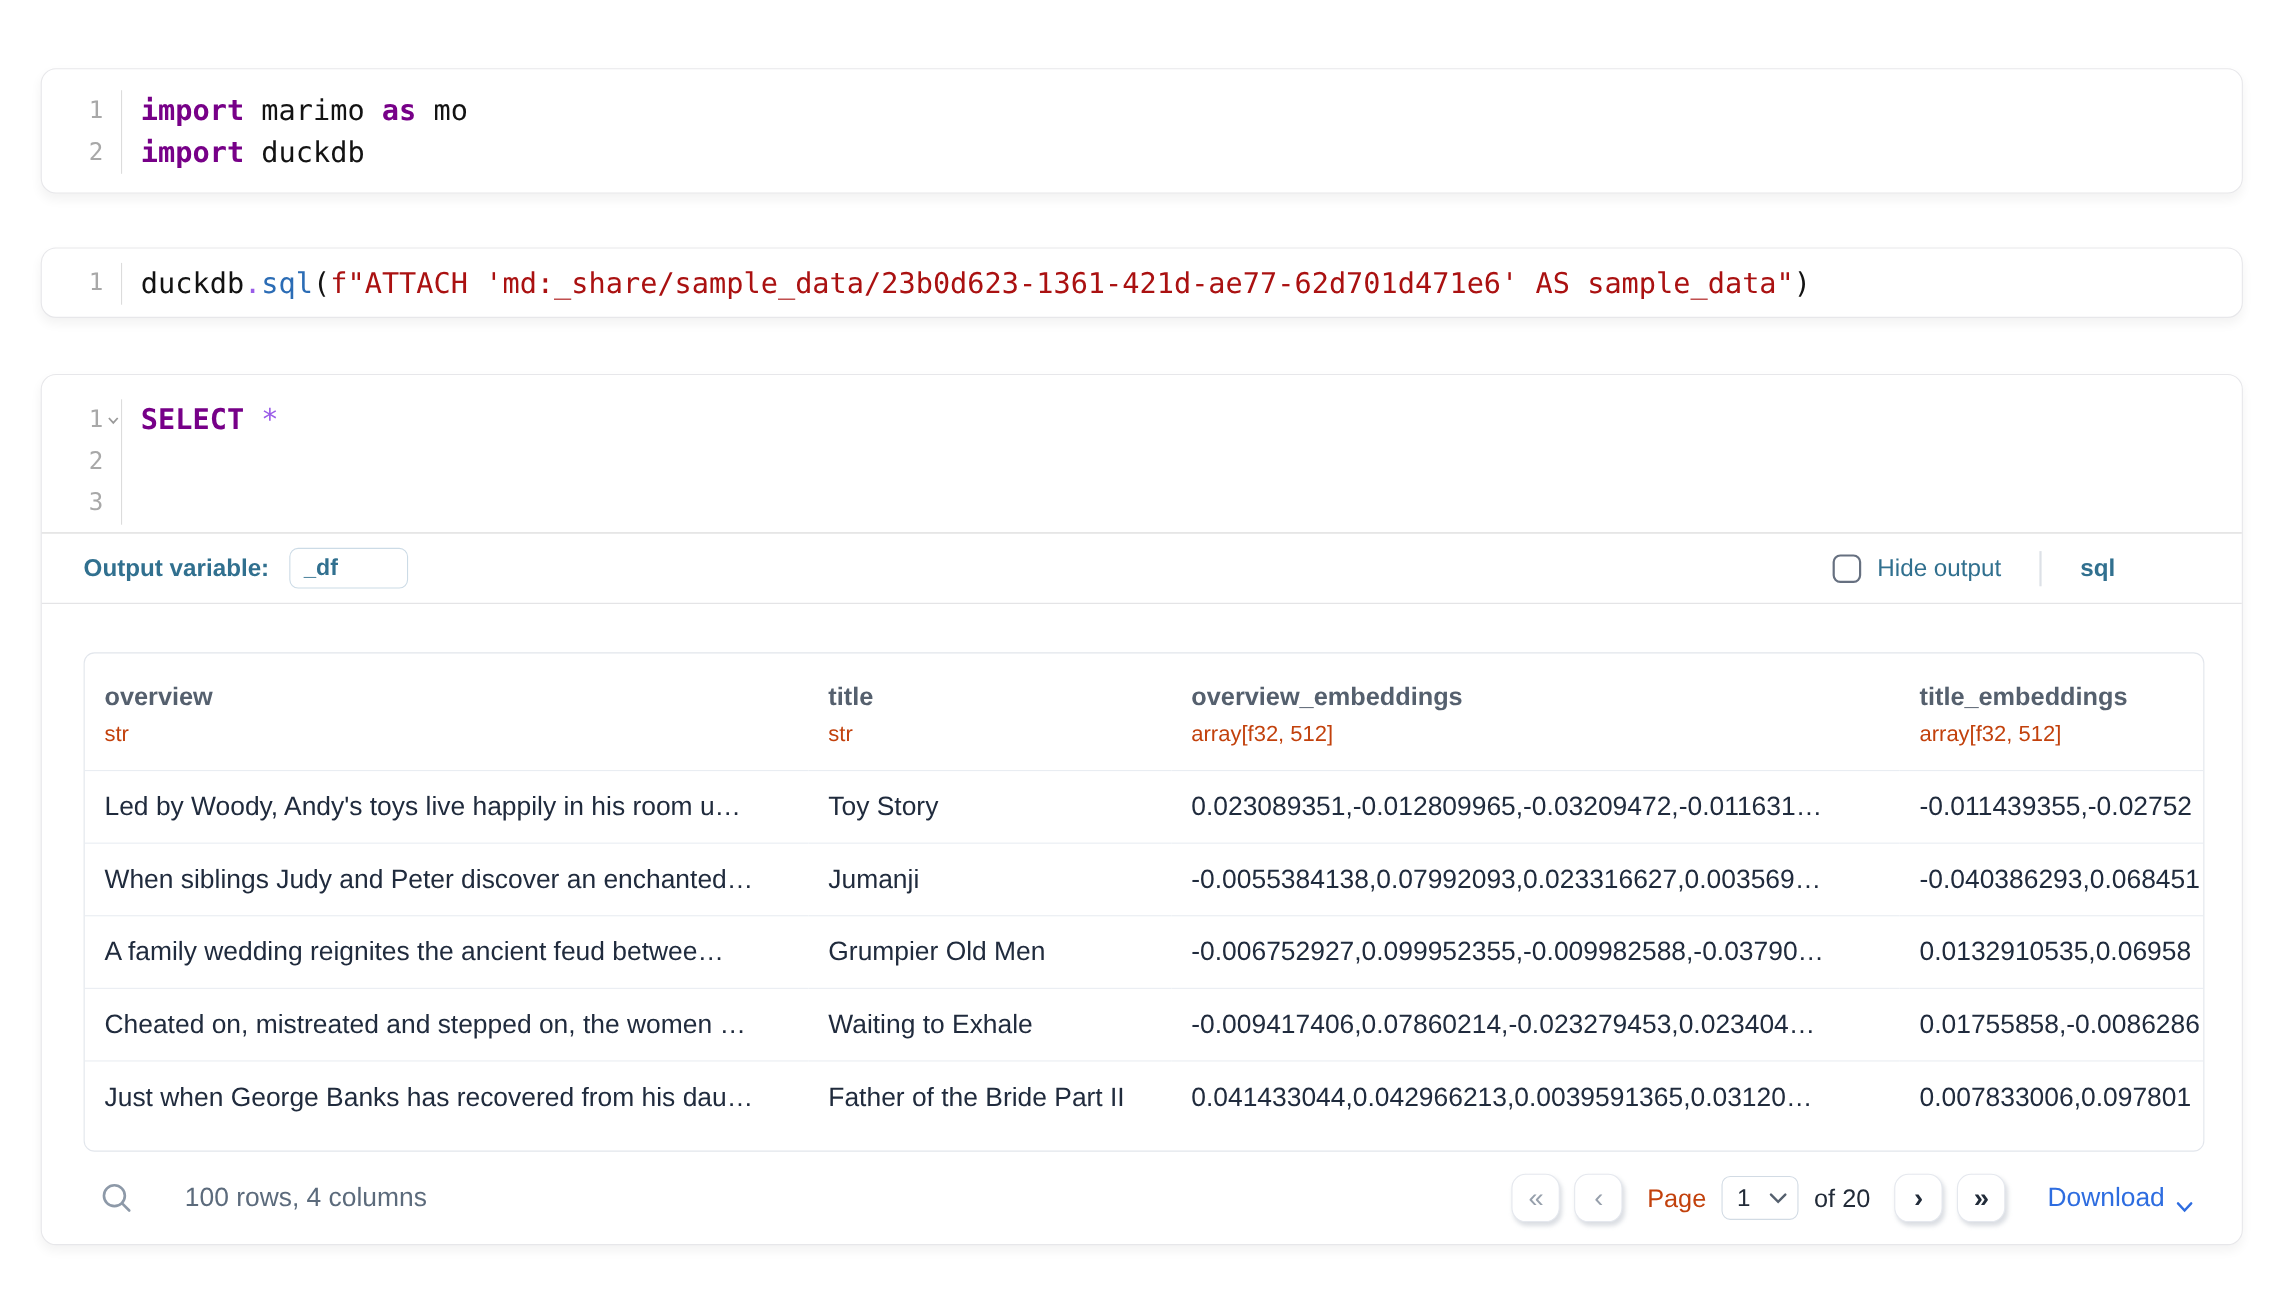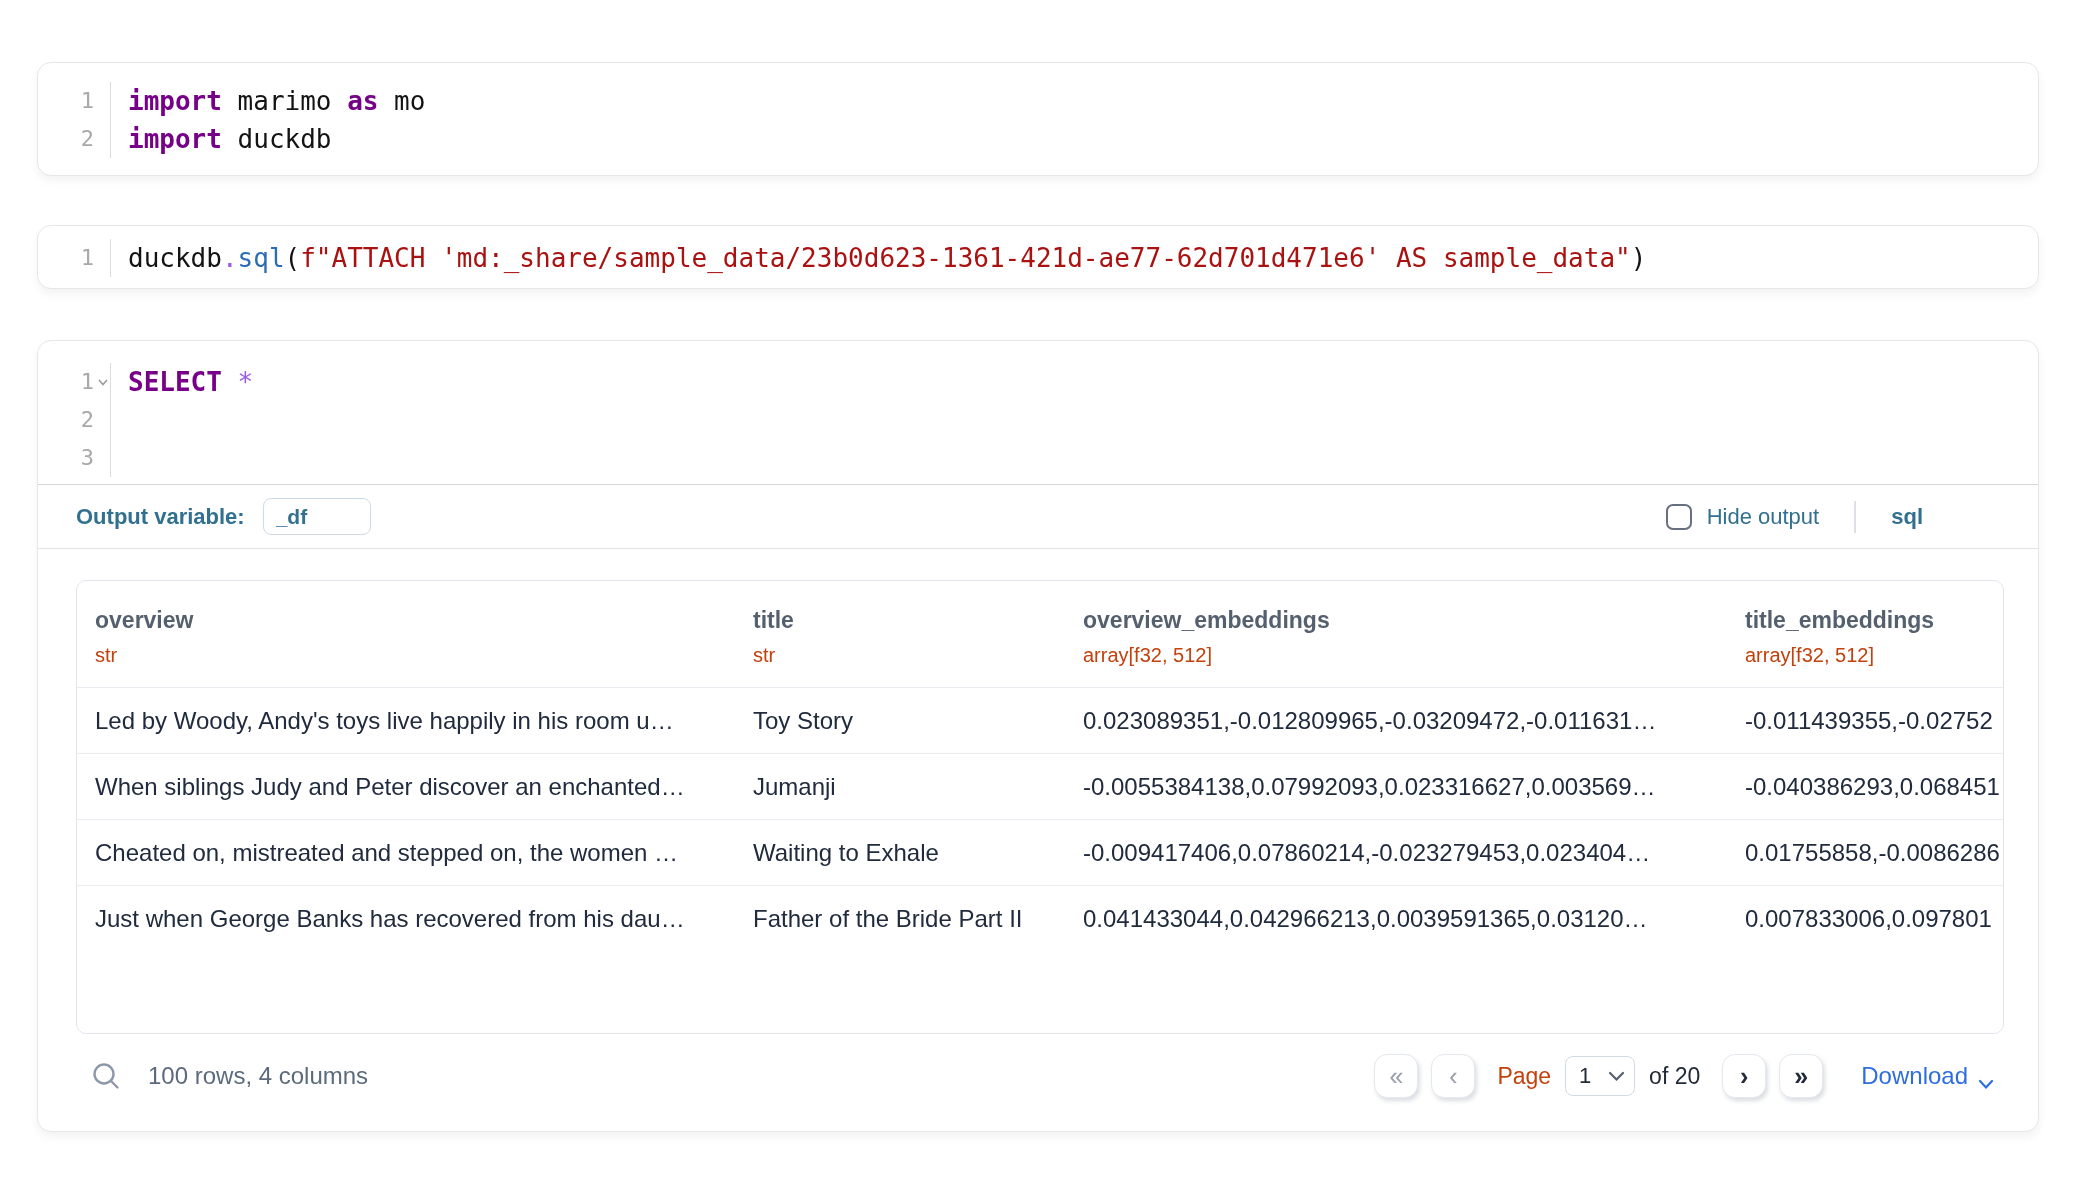--- a/index.html
+++ b/index.html
@@ -58,41 +58,41 @@
   .checkbox{
     width:26px; height:26px; border:2.5px solid #667080; border-radius:7px;
     background:#fff; margin-right:15px; flex:0 0 auto; cursor:pointer;
   }
   .hide-label{font-size:22px; font-weight:normal; color:var(--ui-accent); cursor:pointer;}
   .vdivider{width:2px; height:32px; background:#dde1e7; margin:0 35px;}
   .lang-label{font-size:22px; font-weight:bold; color:var(--ui-accent);}
 
   
   .table-card{
-    margin:31px 34px 0 38px; height:454px; border:1px solid #e2e6ec; border-radius:10px;
+    margin:44px 34px 0 38px; height:454px; border:1px solid #e2e6ec; border-radius:10px;
     overflow:hidden; background:#fff;
   }
   table{width:100%; border-collapse:collapse; table-layout:fixed;}
   col.c0{width:658px;} col.c1{width:330px;} col.c2{width:662px;}
   th{
     text-align:left; vertical-align:top; padding:24px 18px 18px 18px;
   }
   .col-name{font-size:23px; font-weight:bold; color:#55606e; line-height:30px;}
   .col-type{font-size:20px; font-weight:normal; color:#c2410c; line-height:28px; margin-top:6px;}
   tbody td{
     height:66px; padding:0 18px; border-top:1px solid #e9edf2;
     font-size:24px; color:#202b3d; white-space:nowrap; overflow:hidden;
   }
 
   
   .table-footer{
     margin-top:6px; height:72px; display:flex; align-items:center; padding:0 44px 0 52px;
   }
   .search-btn{background:none; border:none; cursor:pointer; width:34px; height:34px; padding:0;}
-  .summary{margin-left:24px; font-size:24px; color:#5c6b7c;}
+  .summary{margin-left:44px; font-size:24px; color:#5c6b7c;}
   .pager{margin-left:auto; display:flex; align-items:center;}
   .pg-btn{
     width:44px; height:44px; border:1px solid #e5e8ee; border-radius:13px; background:#fff;
     box-shadow:2px 3px 4px rgba(160,169,182,.38);
     font-size:25px; line-height:1; display:flex; align-items:center; justify-content:center;
     cursor:pointer; font-family:"Liberation Sans",sans-serif;
   }
   .pg-btn + .pg-btn{margin-left:13px;}
   .pg-btn.disabled{color:#97a0ac;}
   .pg-btn.enabled{color:#222c3a; font-weight:bold;}
@@ -204,20 +204,26 @@
               <td>Led by Woody, Andy's toys live happily in his room u…</td>
               <td>Toy Story</td>
               <td>0.023089351,-0.012809965,-0.03209472,-0.011631…</td>
               <td>-0.011439355,-0.02752</td>
             </tr>
             <tr>
               <td>When siblings Judy and Peter discover an enchanted…</td>
               <td>Jumanji</td>
               <td>-0.0055384138,0.07992093,0.023316627,0.003569…</td>
               <td>-0.040386293,0.068451</td>
+            </tr>
+            <tr>
+              <td>A family wedding reignites the ancient feud betwee…</td>
+              <td>Grumpier Old Men</td>
+              <td>-0.006752927,0.099952355,-0.009982588,-0.03790…</td>
+              <td>0.0132910535,0.06958</td>
             </tr>
             <tr>
               <td>Cheated on, mistreated and stepped on, the women …</td>
               <td>Waiting to Exhale</td>
               <td>-0.009417406,0.07860214,-0.023279453,0.023404…</td>
               <td>0.01755858,-0.0086286</td>
             </tr>
             <tr>
               <td>Just when George Banks has recovered from his dau…</td>
               <td>Father of the Bride Part II</td>

